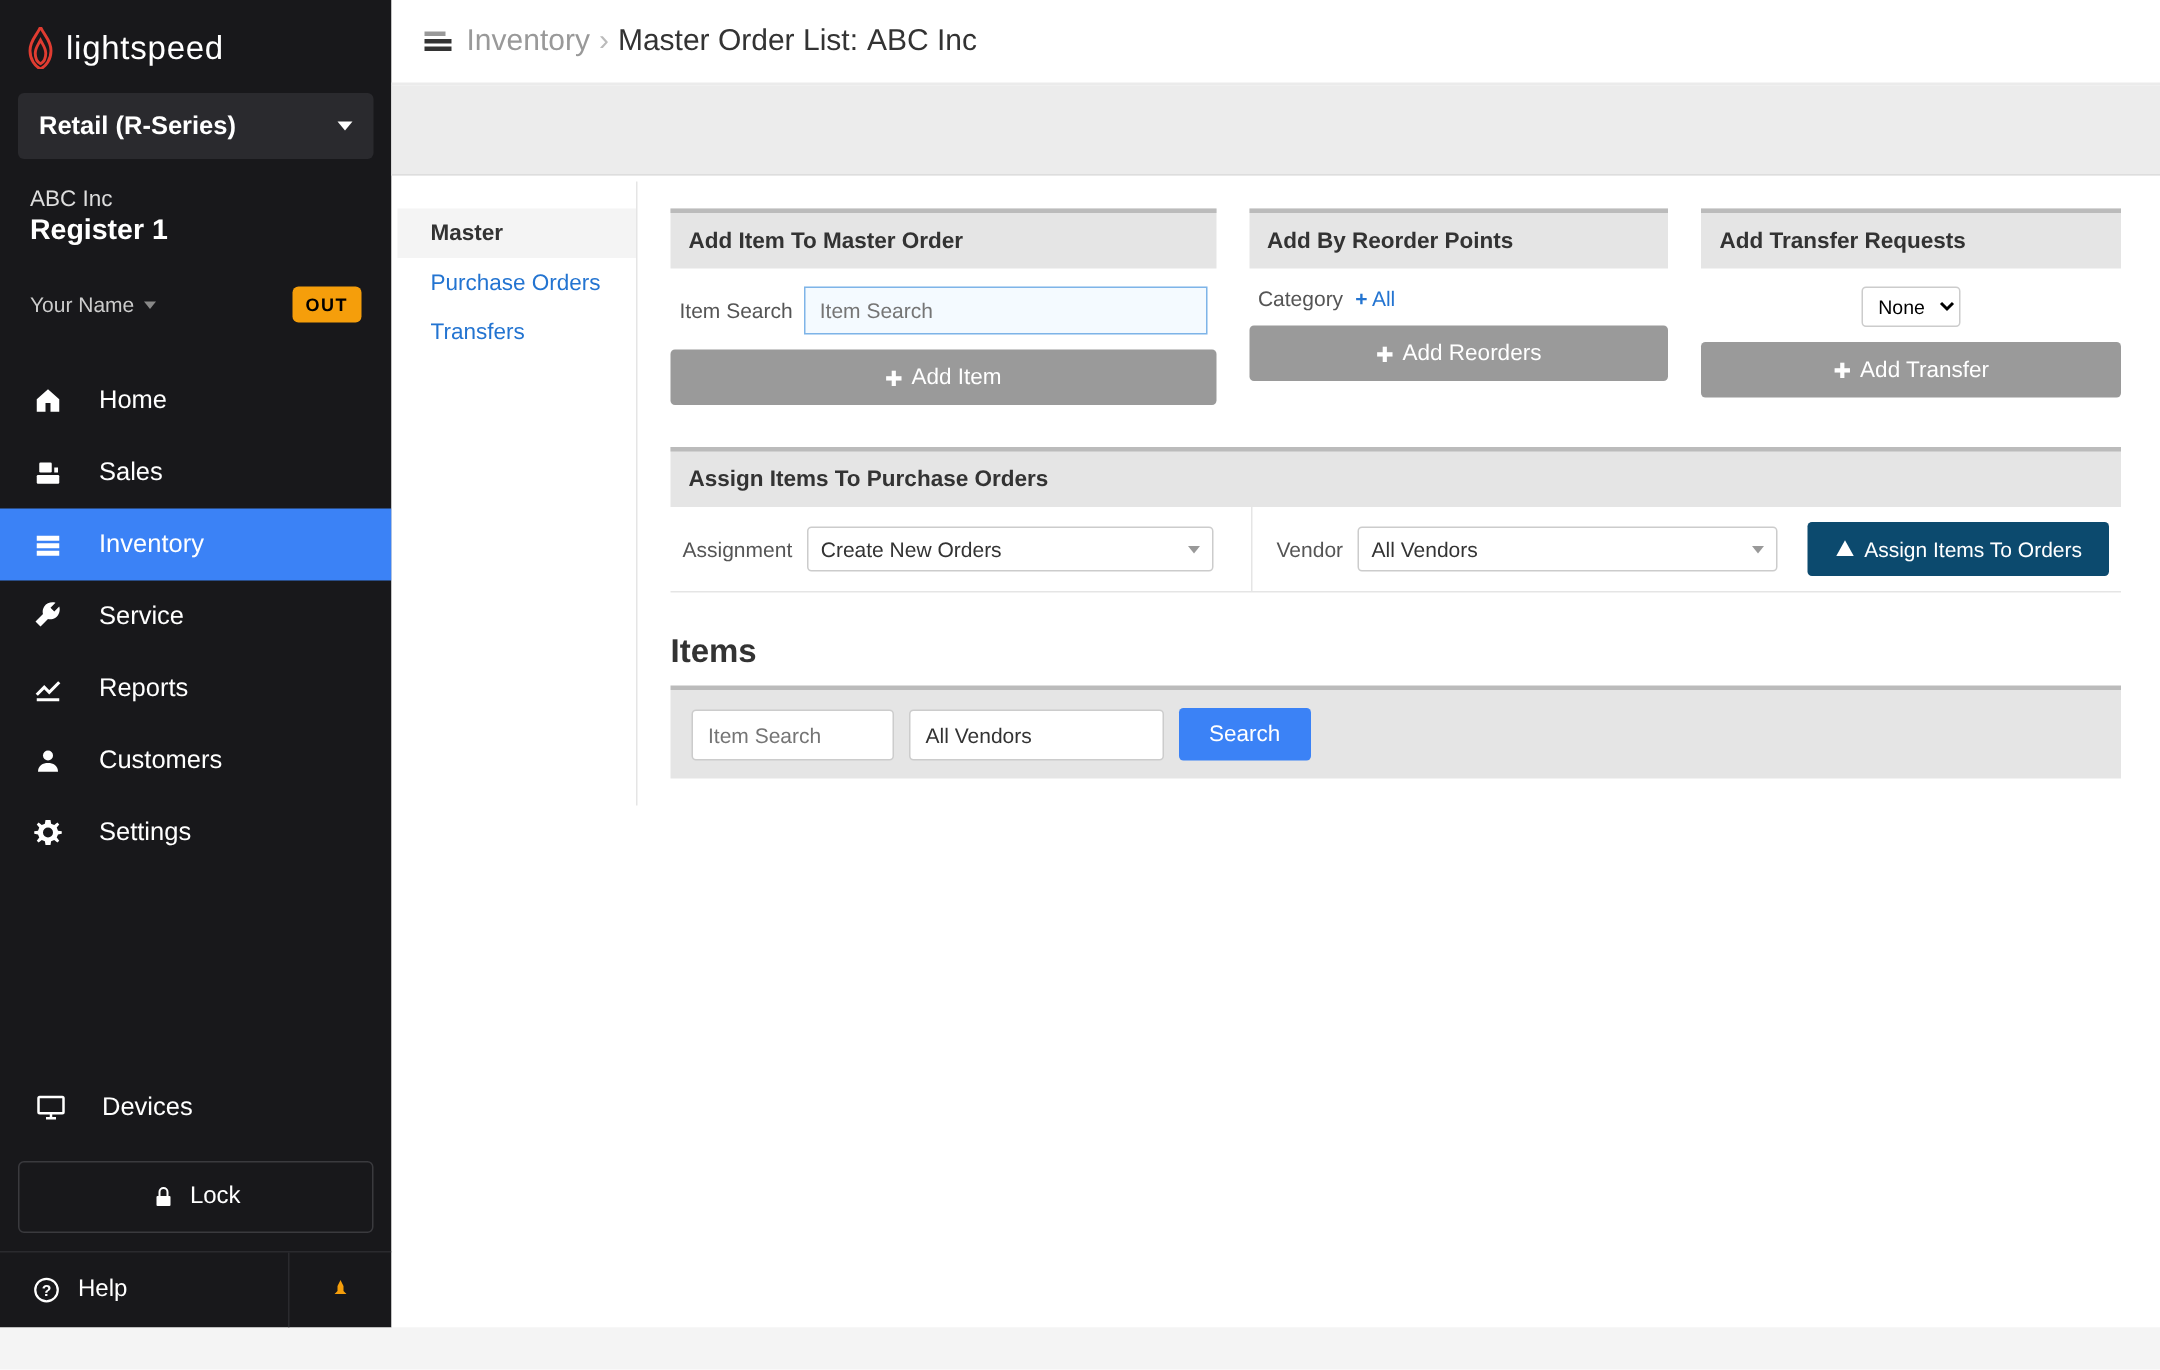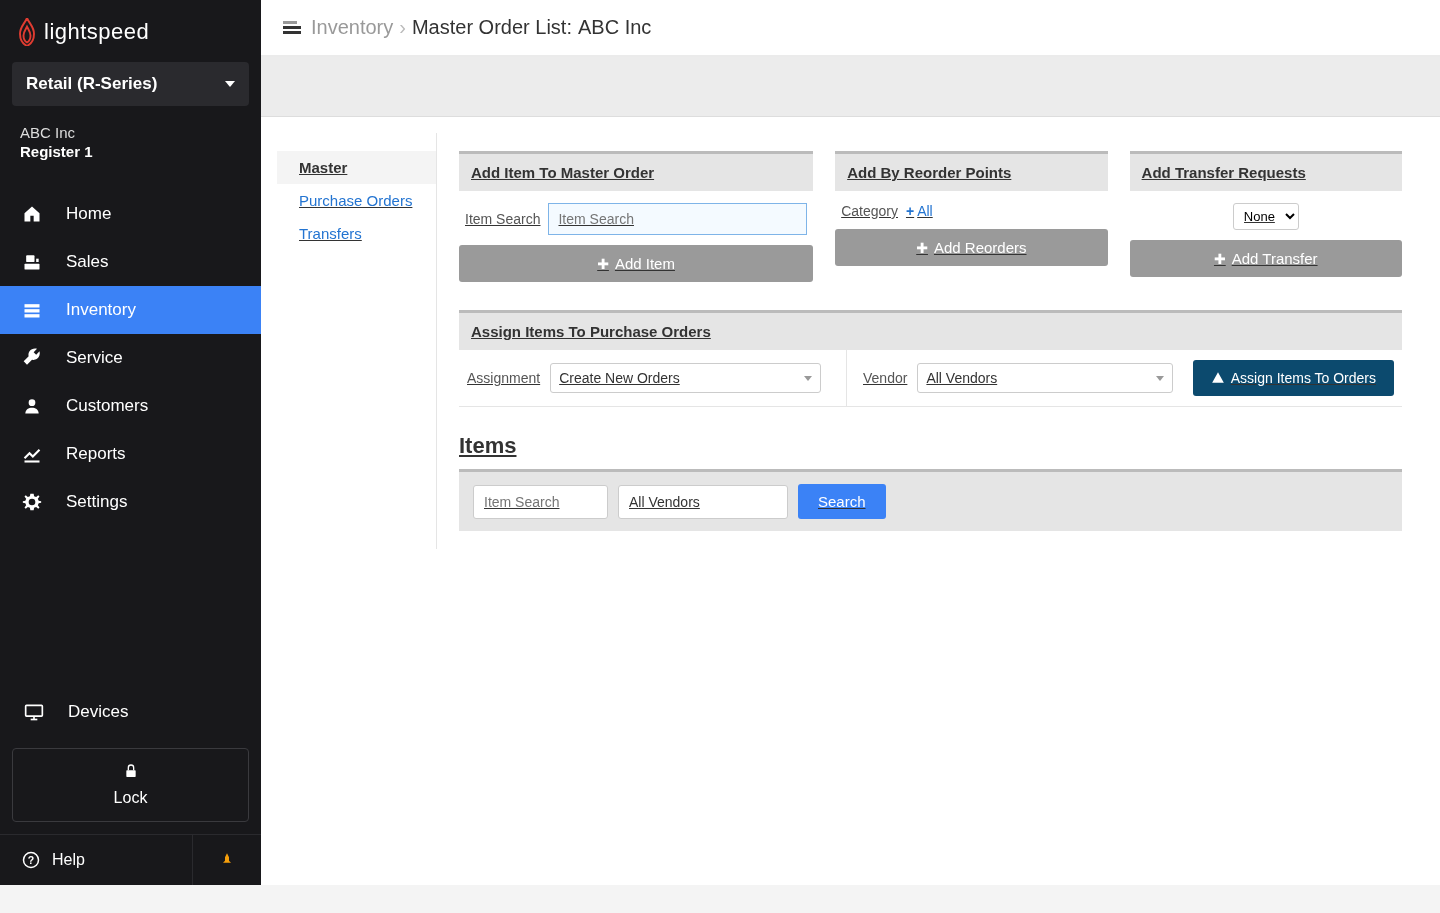--- a/index.html
+++ b/index.html
@@ -11,55 +11,55 @@
 .logo-row { display: flex; align-items: center; padding: 18px 16px 16px 16px; gap: 6px; }
 .logo-flame { width: 22px; height: 28px; }
 .logo-text { font-size: 22px; font-weight: 400; letter-spacing: 0.5px; }
 
 .product-switcher { margin: 0 12px 10px 12px; background: #2a2a2e; border-radius: 4px; padding: 12px 14px; display: flex; justify-content: space-between; align-items: center; cursor: pointer; }
 .product-switcher span { font-size: 17px; font-weight: 600; }
 .caret-down { width: 0; height: 0; border-left: 5px solid transparent; border-right: 5px solid transparent; border-top: 6px solid #fff; }
 
 .company-block { margin: 0 12px 10px 12px; padding: 8px 8px 10px 8px; }
 .company-name { font-size: 15px; color: #ddd; }
-.register-name { font-size: 15px; font-weight: 700; margin-top: 2px; }
+.register-name { font-size: 19px; font-weight: 700; margin-top: 2px; }
 
 .user-row { margin: 0 12px 12px 12px; display: flex; justify-content: space-between; align-items: center; padding: 6px 8px; }
 .user-label { font-size: 14px; color: #ccc; display: flex; align-items: center; gap: 6px; }
 .small-caret { width: 0; height: 0; border-left: 4px solid transparent; border-right: 4px solid transparent; border-top: 5px solid #888; }
 .out-badge { background: #f59e0b; color: #000; font-size: 12px; font-weight: 700; padding: 5px 9px; border-radius: 4px; letter-spacing: 1px; }
 
 .nav { margin-top: 10px; flex: 1; }
 .nav-item { display: flex; align-items: center; gap: 24px; padding: 14px 22px; font-size: 17px; color: #fff; cursor: pointer; }
 .nav-item.active { background: #3b82f6; }
 .nav-icon { width: 20px; height: 20px; display: inline-flex; align-items: center; justify-content: center; }
 
 .devices-item { margin-top: auto; padding-left: 24px; }
-.lock-btn { margin: 12px; border: 1px solid #3a3a3e; border-radius: 4px; padding: 14px; display: flex; align-items: center; justify-content: center; gap: 10px; font-size: 16px; cursor: pointer; flex-direction: column; }
+.lock-btn { margin: 12px; border: 1px solid #3a3a3e; border-radius: 4px; padding: 14px; display: flex; align-items: center; justify-content: center; gap: 10px; font-size: 16px; cursor: pointer; }
 
 .footer { border-top: 1px solid #2a2a2e; display: flex; }
 .help-btn { flex: 1; display: flex; align-items: center; gap: 12px; padding: 16px 22px; font-size: 16px; cursor: pointer; border-right: 1px solid #2a2a2e; }
 .pin-btn { width: 68px; display: flex; align-items: center; justify-content: center; color: #f59e0b; cursor: pointer; }
 
 
 .main { flex: 1; background: #fff; display: flex; flex-direction: column; }
 .topbar { height: 57px; border-bottom: 2px solid #ebebeb; display: flex; align-items: center; padding: 0 22px; gap: 10px; }
 .crumb-icon { width: 18px; height: 14px; display: inline-flex; flex-direction: column; gap: 2px; }
 .crumb-icon span { background: #333; height: 3px; }
 .crumb-icon span:first-child { width: 14px; background: #999; }
 .crumb-icon span:nth-child(2) { width: 18px; }
 .crumb-icon span:nth-child(3) { width: 18px; }
 .breadcrumb { font-size: 20px; color: #333; display: flex; align-items: center; gap: 6px; }
 .breadcrumb .muted { color: #999; }
 .breadcrumb .sep { color: #bbb; }
 .breadcrumb .strong { font-weight: 400; }
 
 .graybar { height: 60px; background: #ececec; border-bottom: 1px solid #ddd; }
 
-.content { display: flex; padding: 16px; text-decoration: underline; }
+.content { display: flex; padding: 4px; }
 .subnav { width: 160px; border-right: 1px solid #e5e5e5; padding: 18px 0 0 0; }
 .subnav-item { padding: 8px 22px; font-size: 15px; cursor: pointer; }
 .subnav-item.active { font-weight: 700; background: #f4f4f4; color: #333; }
 .subnav-item.link { color: #2374d1; }
 
 .panels { flex: 1; padding: 18px 22px; }
 .row { display: flex; gap: 22px; margin-bottom: 28px; }
 
 .panel { flex: 1; }
 .panel-header { background: #e5e5e5; border-top: 3px solid #bbb; padding: 10px 12px; font-size: 15px; font-weight: 600; color: #333; }
@@ -114,20 +114,27 @@
     <div class="product-switcher">
       <span>Retail (R-Series)</span>
       <span class="caret-down"></span>
     </div>
 
     <div class="company-block">
       <div class="company-name">ABC Inc</div>
       <div class="register-name">Register 1</div>
     </div>
 
+    <div class="user-row">
+      <span class="user-label">
+        <span>Your Name</span>
+        <span class="small-caret"></span>
+      </span>
+      <span class="out-badge">OUT</span>
+    </div>
 
     <nav class="nav">
       <div class="nav-item">
         <span class="nav-icon">
           <svg width="20" height="20" viewBox="0 0 24 24" fill="#fff">
               <path d="M3 11 L12 3 L21 11 V21 H14 V14 H10 V21 H3 Z"></path>
             </svg>
         </span>
         <span>Home</span>
       </div>
@@ -154,35 +161,35 @@
       <div class="nav-item">
         <span class="nav-icon">
           <svg width="20" height="20" viewBox="0 0 24 24" fill="#fff">
               <path d="M21 4 L17 8 L14 5 L18 1 C15 0 11 1 9 4 C7 7 8 10 8 10 L2 16 L6 20 L12 14 C12 14 15 15 18 13 C21 11 22 7 21 4 Z"></path>
             </svg>
         </span>
         <span>Service</span>
       </div>
       <div class="nav-item">
         <span class="nav-icon">
-          <svg width="20" height="20" viewBox="0 0 24 24" fill="#fff">
-              <circle cx="12" cy="8" r="4"></circle>
-              <path d="M4 21 C4 16 8 14 12 14 C16 14 20 16 20 21 Z"></path>
-            </svg>
-        </span>
-        <span>Customers</span>
-      </div>
-      <div class="nav-item">
-        <span class="nav-icon">
           <svg width="20" height="20" viewBox="0 0 24 24" fill="none" stroke="#fff" stroke-width="2.5">
               <polyline points="3,17 9,11 13,15 21,7"></polyline>
               <line x1="3" y1="21" x2="21" y2="21"></line>
             </svg>
         </span>
         <span>Reports</span>
+      </div>
+      <div class="nav-item">
+        <span class="nav-icon">
+          <svg width="20" height="20" viewBox="0 0 24 24" fill="#fff">
+              <circle cx="12" cy="8" r="4"></circle>
+              <path d="M4 21 C4 16 8 14 12 14 C16 14 20 16 20 21 Z"></path>
+            </svg>
+        </span>
+        <span>Customers</span>
       </div>
       <div class="nav-item">
         <span class="nav-icon">
           <svg width="20" height="20" viewBox="0 0 24 24" fill="#fff">
               <path d="M12 8 A4 4 0 1 0 12 16 A4 4 0 1 0 12 8 M12 2 L14 2 L14.5 5 L17 6 L19.5 4 L21 5.5 L19 8 L20 10.5 L23 11 L23 13 L20 13.5 L19 16 L21 18.5 L19.5 20 L17 18 L14.5 19 L14 22 L12 22 L10 22 L9.5 19 L7 18 L4.5 20 L3 18.5 L5 16 L4 13.5 L1 13 L1 11 L4 10.5 L5 8 L3 5.5 L4.5 4 L7 6 L9.5 5 L10 2 Z"></path>
             </svg>
         </span>
         <span>Settings</span>
       </div>
 

